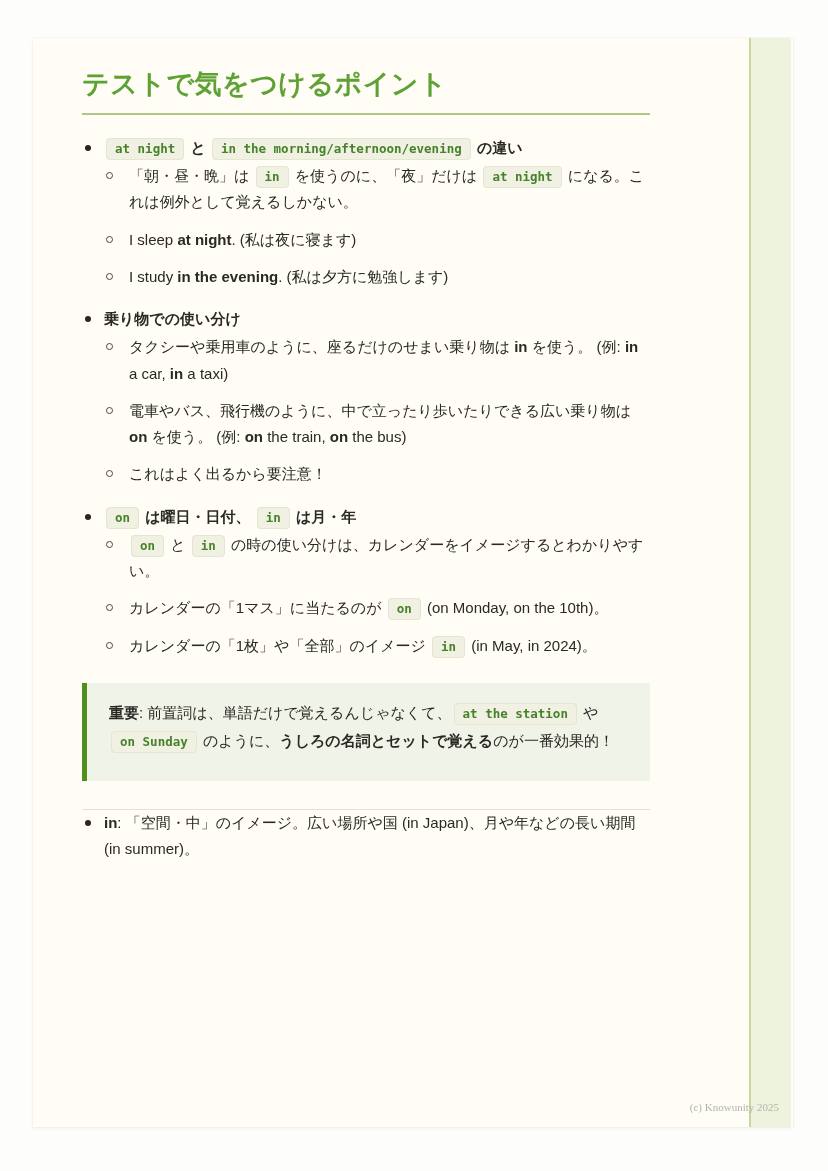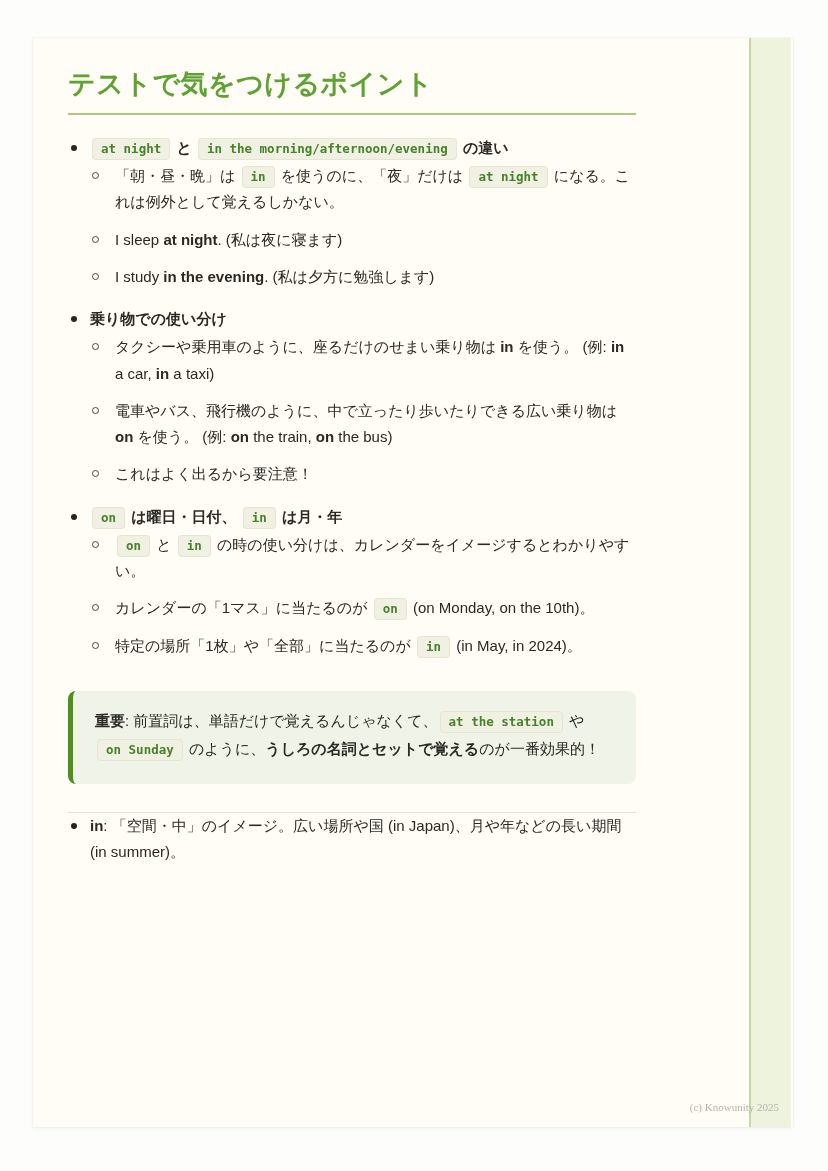--- a/index.html
+++ b/index.html
@@ -13,21 +13,21 @@
     position:absolute; left:33px; top:38px; width:760px; height:1089px;
     background:var(--page_bg,#fffdf6);
     box-shadow:0 0 0 1px rgba(120,115,90,0.05), 0 2px 4px rgba(0,0,0,0.04);
   }
   .stripe {
     position:absolute; top:0; right:2px; bottom:0; width:42px;
     background:var(--stripe_bg,#edf3dc);
     border-left:2px solid var(--stripe_edge,#c6d8a0);
     z-index:1;
   }
-  .content { position:absolute; left:35px; top:0; width:568px; padding-top:30px; z-index:2; }
+  .content { position:absolute; left:49px; top:0; width:568px; padding-top:30px; z-index:2; }
 
   h2.sec {
     color:var(--heading,#5ea233);
     font-size:27px; line-height:1.25; font-weight:bold; letter-spacing:0.5px;
     padding-bottom:11px; border-bottom:2px solid var(--divider,#abc985);
     margin-bottom:20px;
   }
   h2.sec2 { margin-top:32px; }
 
   ul { list-style:none; }
@@ -56,24 +56,24 @@
   .chip {
     font-family:"DejaVu Sans Mono","Liberation Mono",monospace;
     font-size:12.5px; font-weight:bold;
     color:var(--chip_text,#47822a);
     background:var(--chip_bg,#f0f1e3);
     border:1px solid #e4e6d2; border-radius:4px;
     padding:2px 8px 3px; margin:0 2px; white-space:nowrap;
   }
 
   .callout {
-    margin-top:32px; border-radius:8px;
+    margin-top:24px; border-radius:0;
     background:var(--callout_bg,#f0f3e8);
     border-left:5px solid var(--callout_border,#4f8f1d);
-    padding:16px 22px 20px;
+    padding:16px 22px 25px;
     font-size:15px; line-height:1.9;
   }
 
   hr.sep { border:none; border-top:1px solid var(--hr,#e4e2d8); margin:28px 0 0; }
 
   .watermark {
     position:absolute; right:14px; bottom:14px; z-index:3;
     font-size:11px; color:var(--muted,#b3b3ad);font-family:Liberation Serif, serif;
   }
 </style>
@@ -102,21 +102,21 @@
           <li><span>タクシーや乗用車のように、座るだけのせまい乗り物は </span><span class="b">in</span><span> を使う。 (例: </span><span class="b">in</span><span> a car, </span><span class="b">in</span><span> a taxi)</span></li>
           <li><span>電車やバス、飛行機のように、中で立ったり歩いたりできる広い乗り物は </span><span class="b">on</span><span> を使う。 (例: </span><span class="b">on</span><span> the train, </span><span class="b">on</span><span> the bus)</span></li>
           <li><span>これはよく出るから要注意！</span></li>
         </ul>
       </li>
       <li>
         <span><code class="chip">on</code><span class="b"> は曜日・日付、 </span><code class="chip">in</code><span class="b"> は月・年</span></span>
         <ul class="l2">
           <li><code class="chip">on</code><span> と </span><code class="chip">in</code><span> の時の使い分けは、カレンダーをイメージするとわかりやすい。</span></li>
           <li><span>カレンダーの「1マス」に当たるのが </span><code class="chip">on</code><span> (on Monday, on the 10th)。</span></li>
-          <li><span>特定の場所「1枚」や「全部」に当たるのが </span><code class="chip">in</code><span> (in May, in 2024)。</span></li>
+          <li><span>カレンダーの「1枚」や「全部」のイメージ </span><code class="chip">in</code><span> (in May, in 2024)。</span></li>
         </ul>
       </li>
     </ul>
 
     <div class="callout"><span class="b">重要</span><span>: 前置詞は、単語だけで覚えるんじゃなくて、</span><code class="chip">at the station</code><span> や </span><code class="chip">on Sunday</code><span> のように、</span><span class="b">うしろの名詞とセットで覚える</span><span>のが一番効果的！</span></div>
 
     <hr class="sep">
 
 
     <ul class="l1 sum">

